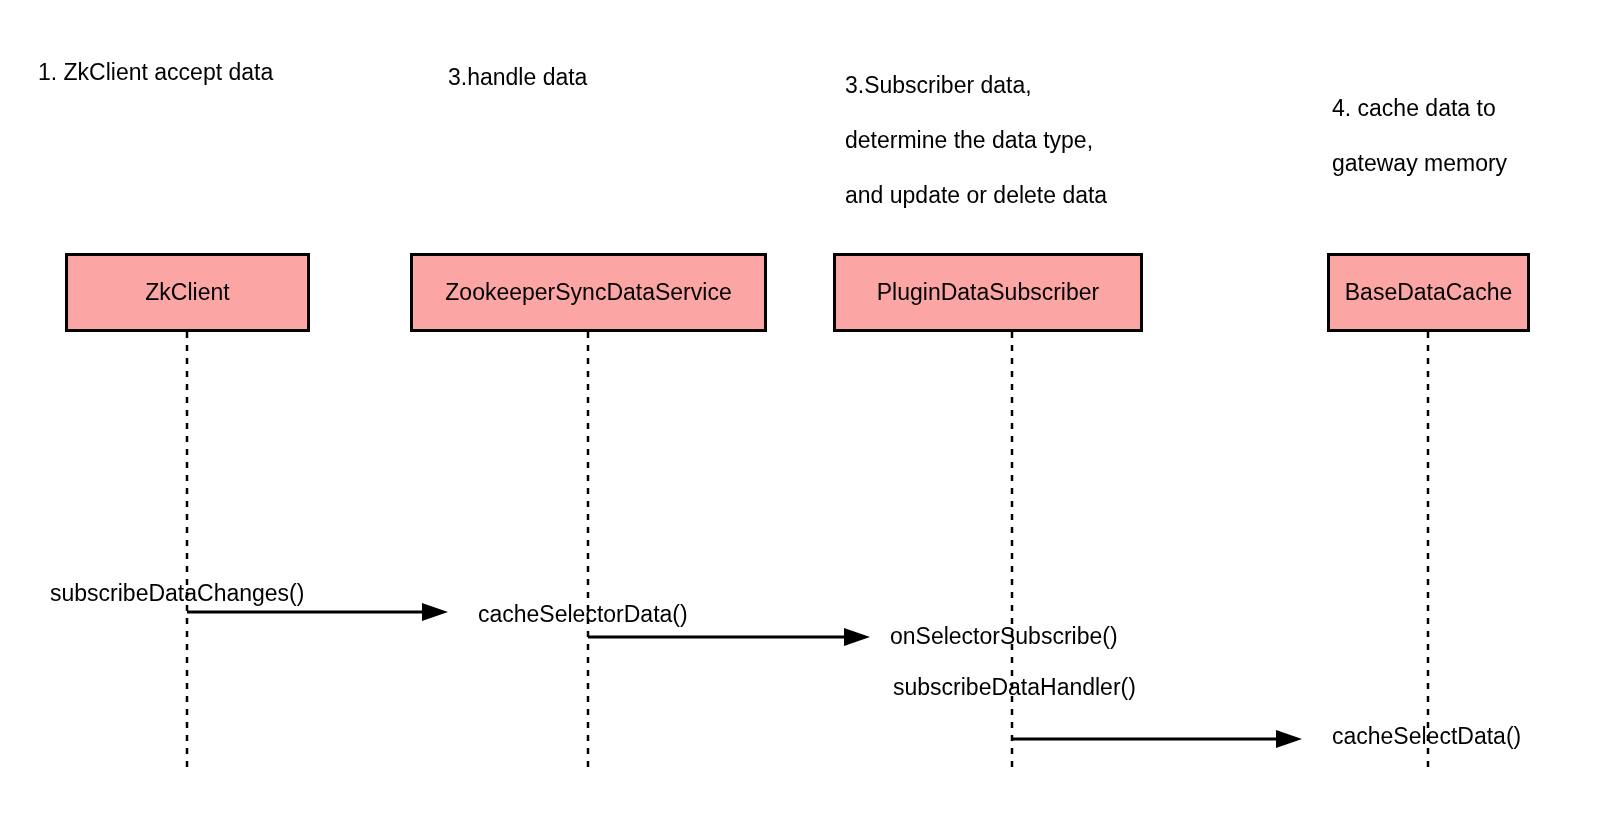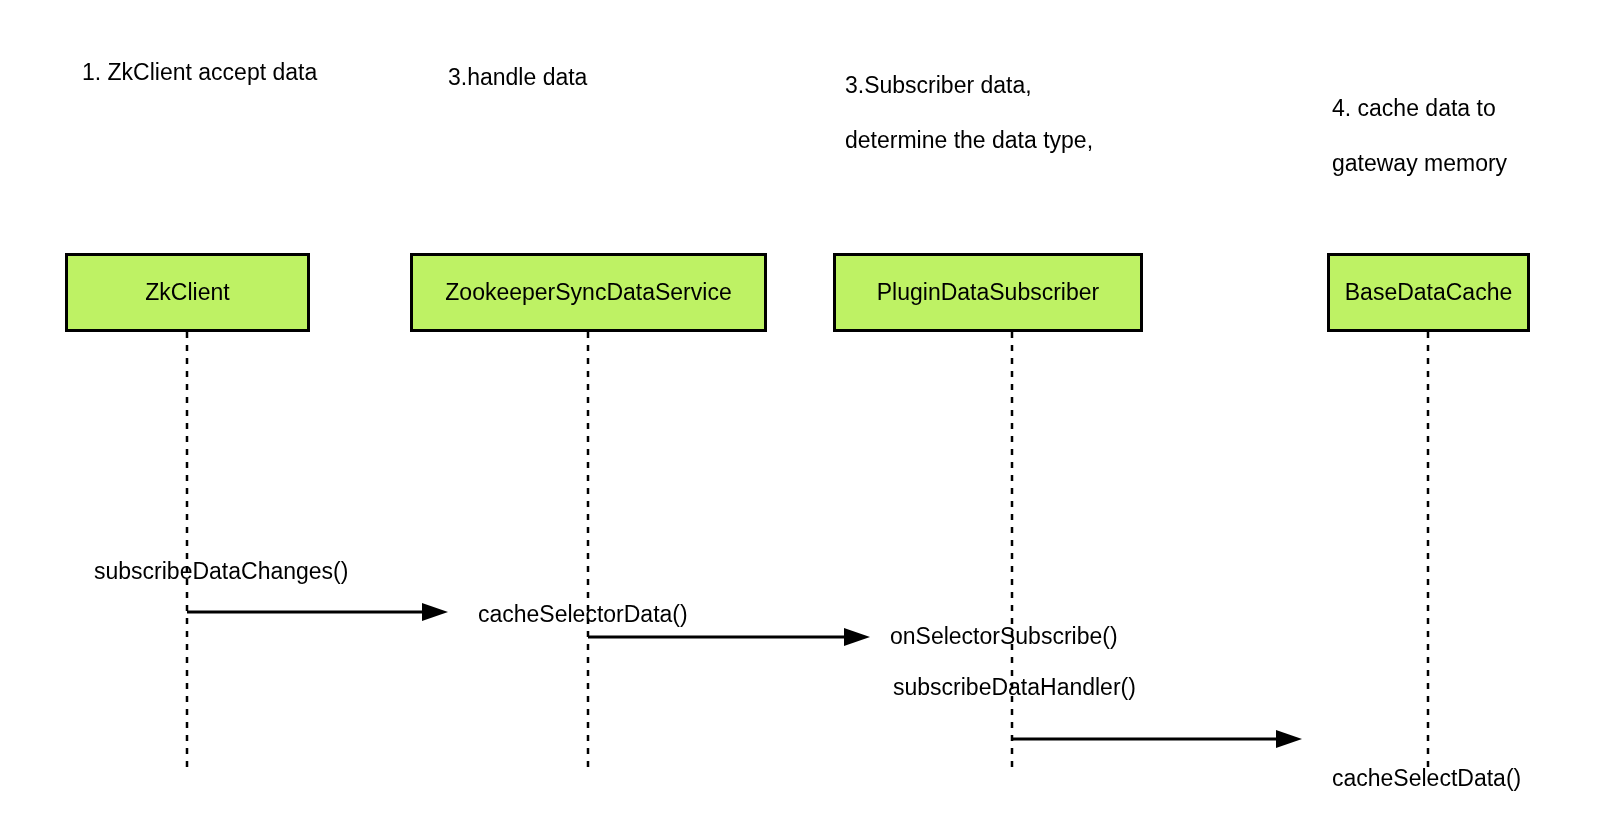--- a/index.html
+++ b/index.html
@@ -19,65 +19,66 @@
     color: #000;
     white-space: nowrap;
   }
   .ann-line { line-height: 26px; margin-bottom: 29px; }
 
   .participant {
     position: absolute;
     top: 253px;
     height: 79px;
     border: 3px solid #000;
-    background: #bef264;
+    background: #fca5a5;
     display: flex;
     align-items: center;
     justify-content: center;
     font-size: 23px;
     white-space: nowrap;
   }
   #p-zkclient   { left: 65px;   width: 245px; }
   #p-zksync     { left: 410px;  width: 357px; text-align: right; }
   #p-plugin     { left: 833px;  width: 310px; }
   #p-basecache  { left: 1327px; width: 203px; }
 
   svg.wires { position: absolute; left: 0; top: 0; }
 
   .msg-label {
     position: absolute;
     font-size: 23px;
     white-space: nowrap;
     color: #000;
   }
-  #m1 { left: 50px;   top: 558px; margin-left: 44px; }
+  #m1 { left: 50px;   top: 580px; }
   #m2 { left: 478px;  top: 601px; }
   #m3 { left: 890px;  top: 623px; }
   #m4 { left: 893px;  top: 674px; }
-  #m5 { left: 1332px; top: 723px; margin-top: 42px; }
+  #m5 { left: 1332px; top: 723px; }
 
-  #a1 { left: 38px;   top: 59px; margin-left: 44px; }
+  #a1 { left: 38px;   top: 59px; }
   #a2 { left: 448px;  top: 64px; }
   #a3 { left: 845px;  top: 72px; }
   #a4 { left: 1332px; top: 95px; }
 </style>
 </head>
 <body>
 
 <div class="stage">
 
   <div class="annotation" id="a1">
     <div class="ann-line">1. ZkClient accept data</div>
   </div>
   <div class="annotation" id="a2">
     <div class="ann-line">3.handle data</div>
   </div>
   <div class="annotation" id="a3">
     <div class="ann-line">3.Subscriber data,</div>
     <div class="ann-line">determine the data type,</div>
+    <div class="ann-line">and update or delete data</div>
   </div>
   <div class="annotation" id="a4">
     <div class="ann-line">4. cache data to</div>
     <div class="ann-line">gateway memory</div>
   </div>
 
   <svg class="wires" width="1624" height="819" viewBox="0 0 1624 819">
 
     <line x1="187" y1="332" x2="187" y2="770" stroke="#000" stroke-width="2.5" stroke-dasharray="6,7"></line>
     <line x1="588" y1="332" x2="588" y2="770" stroke="#000" stroke-width="2.5" stroke-dasharray="6,7"></line>

